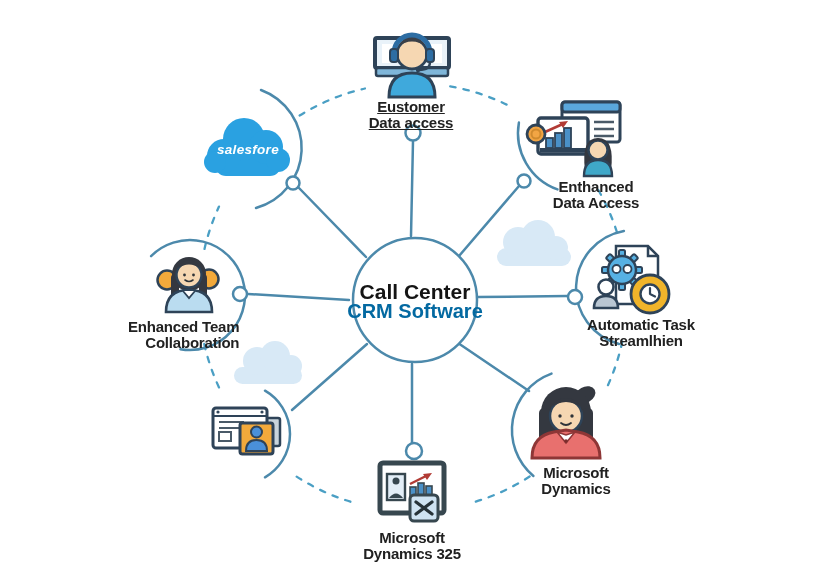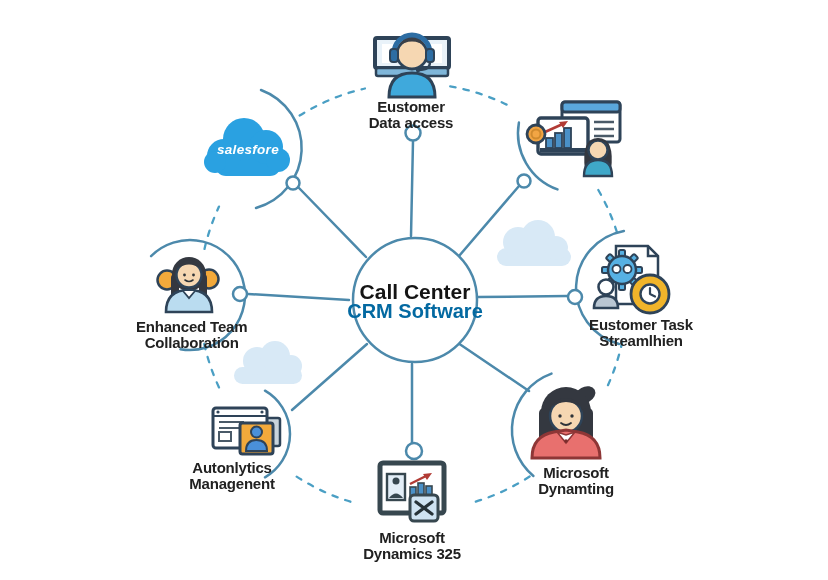--- a/index.html
+++ b/index.html
@@ -6,21 +6,21 @@
   #stage{
     position:relative;width:828px;height:580px;overflow:hidden;
     font-family:"Liberation Sans",sans-serif;background:#ffffff;
   }
   #stage svg{position:absolute;left:0;top:0;}
   .node-label{
     position:absolute;text-align:center;transform:translateX(-50%);
     font-size:15px;line-height:15.5px;font-weight:600;color:#212121;
     letter-spacing:-0.2px;white-space:nowrap;
   }
-  .node-label.align-left{transform:none;text-align:center;margin-left:8px;}
+  .node-label.align-left{transform:none;text-align:right;}
   .hub-text{
     position:absolute;left:415px;top:281px;transform:translateX(-50%);
     text-align:center;white-space:nowrap;color:#141414;
   }
   .hub-text .t1{font-size:21px;font-weight:700;line-height:22px;}
   .hub-text .t2{font-size:20px;font-weight:600;line-height:17px;color:#0369a1;}
 </style>
 </head>
 <body>
 
@@ -214,37 +214,37 @@
       </g>
       <text x="0" y="4" text-anchor="middle" font-size="13.5" font-style="italic" font-weight="600" fill="#ffffff" font-family="Liberation Sans, sans-serif" letter-spacing="0.3">salesfore</text>
     </g>
   </svg>
 
   <div class="hub-text">
     <div class="t1">Call Center</div>
     <div class="t2">CRM Software</div>
   </div>
 
-  <div class="node-label" style="left:411px;top:99px;">
+  <div class="node-label" style="left:411px;top:99px;text-decoration:underline;">
     <div>Eustomer</div>
     <div>Data access</div>
   </div>
+  <div class="node-label" style="left:596px;top:179px;">
+    <div>Enthanced</div>
+    <div>Data Access</div>
+  </div>
   <div class="node-label" style="left:641px;top:317px;">
-    <div>Eustomer Task</div>
+    <div>Automatic Task</div>
     <div>Streamlhien</div>
   </div>
   <div class="node-label" style="left:576px;top:465px;">
     <div>Microsoft</div>
-    <div>Dynamting</div>
+    <div>Dynamics</div>
   </div>
   <div class="node-label" style="left:412px;top:530px;">
     <div>Microsoft</div>
     <div>Dynamics 325</div>
   </div>
-  <div class="node-label" style="left:232px;top:460px;">
-    <div>Autonlytics</div>
-    <div>Managenent</div>
-  </div>
   <div class="node-label align-left" style="left:128px;top:319px;">
     <div>Enhanced Team</div>
     <div>Collaboration</div>
   </div>
 </div>
 
 </body></html>

